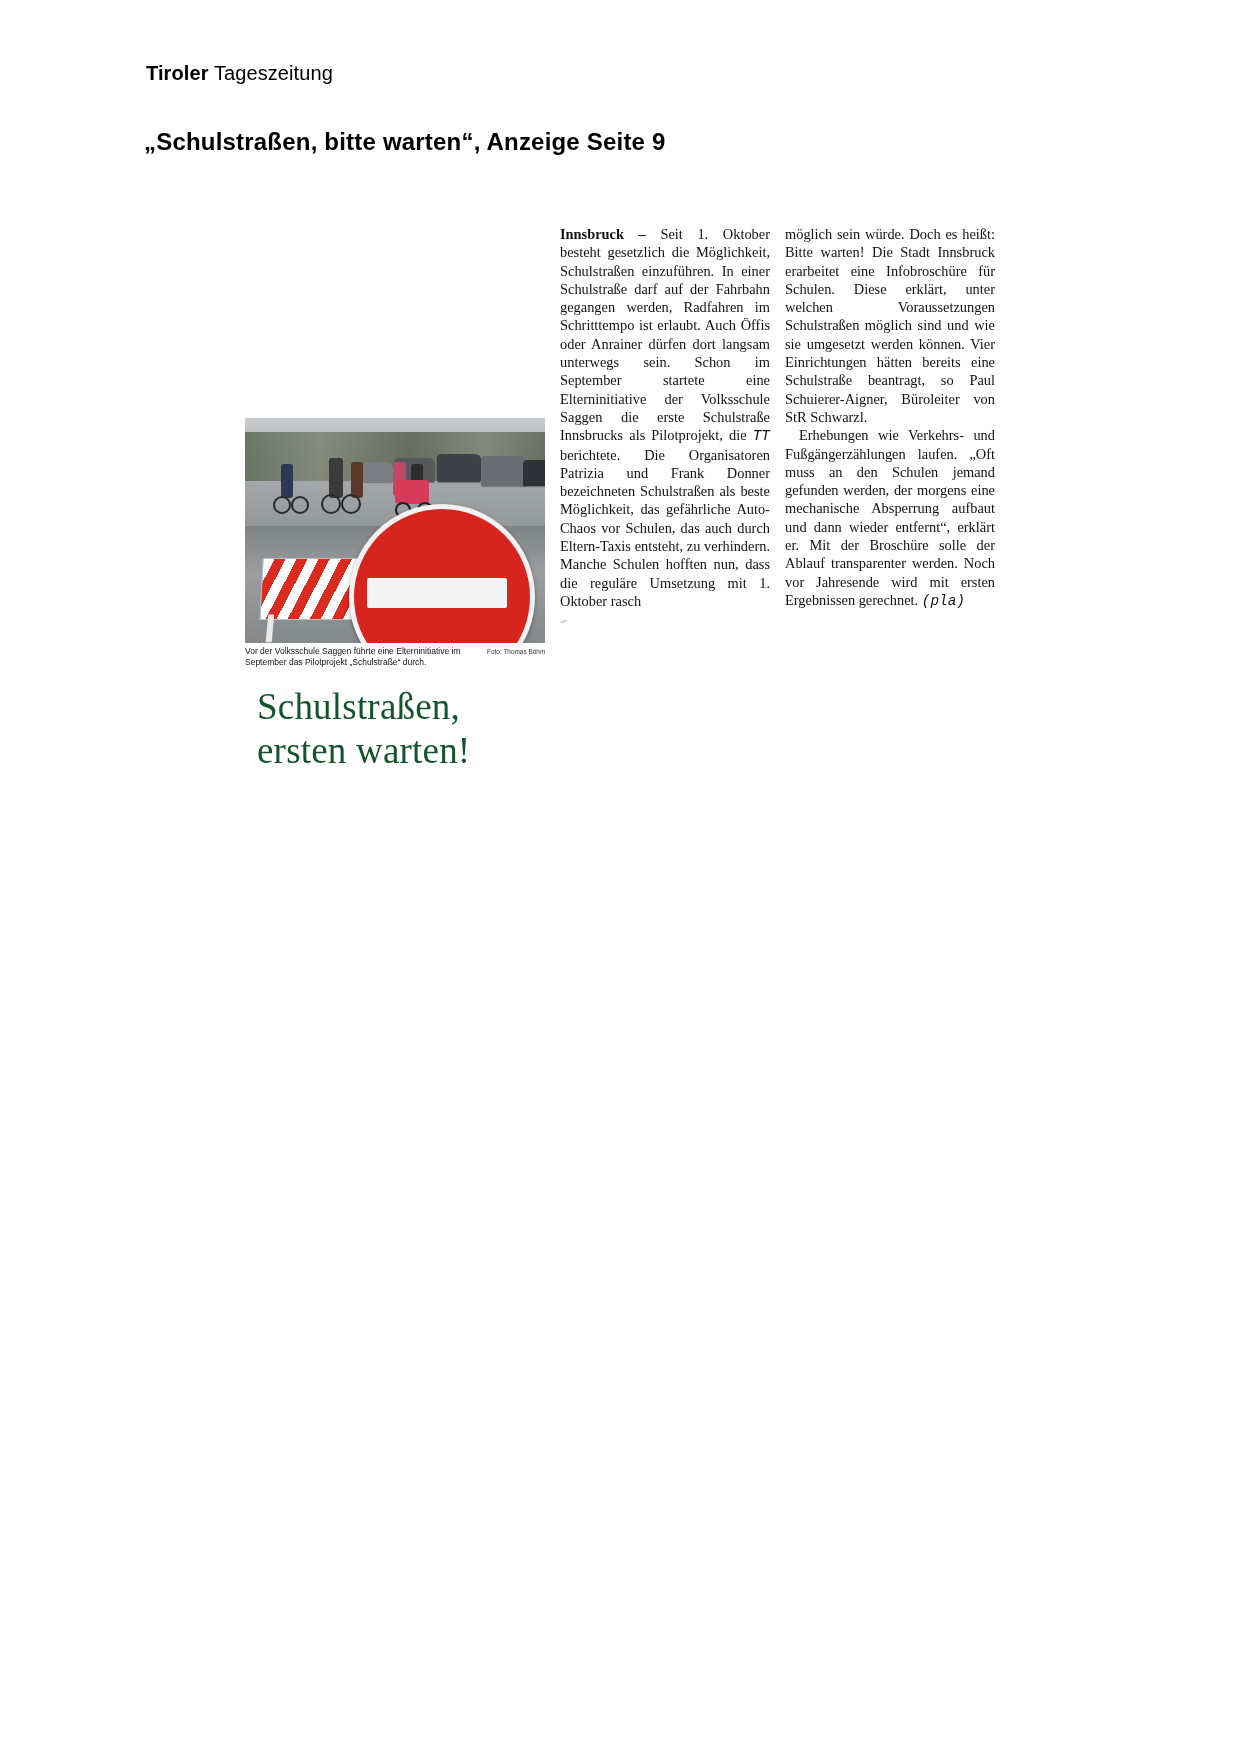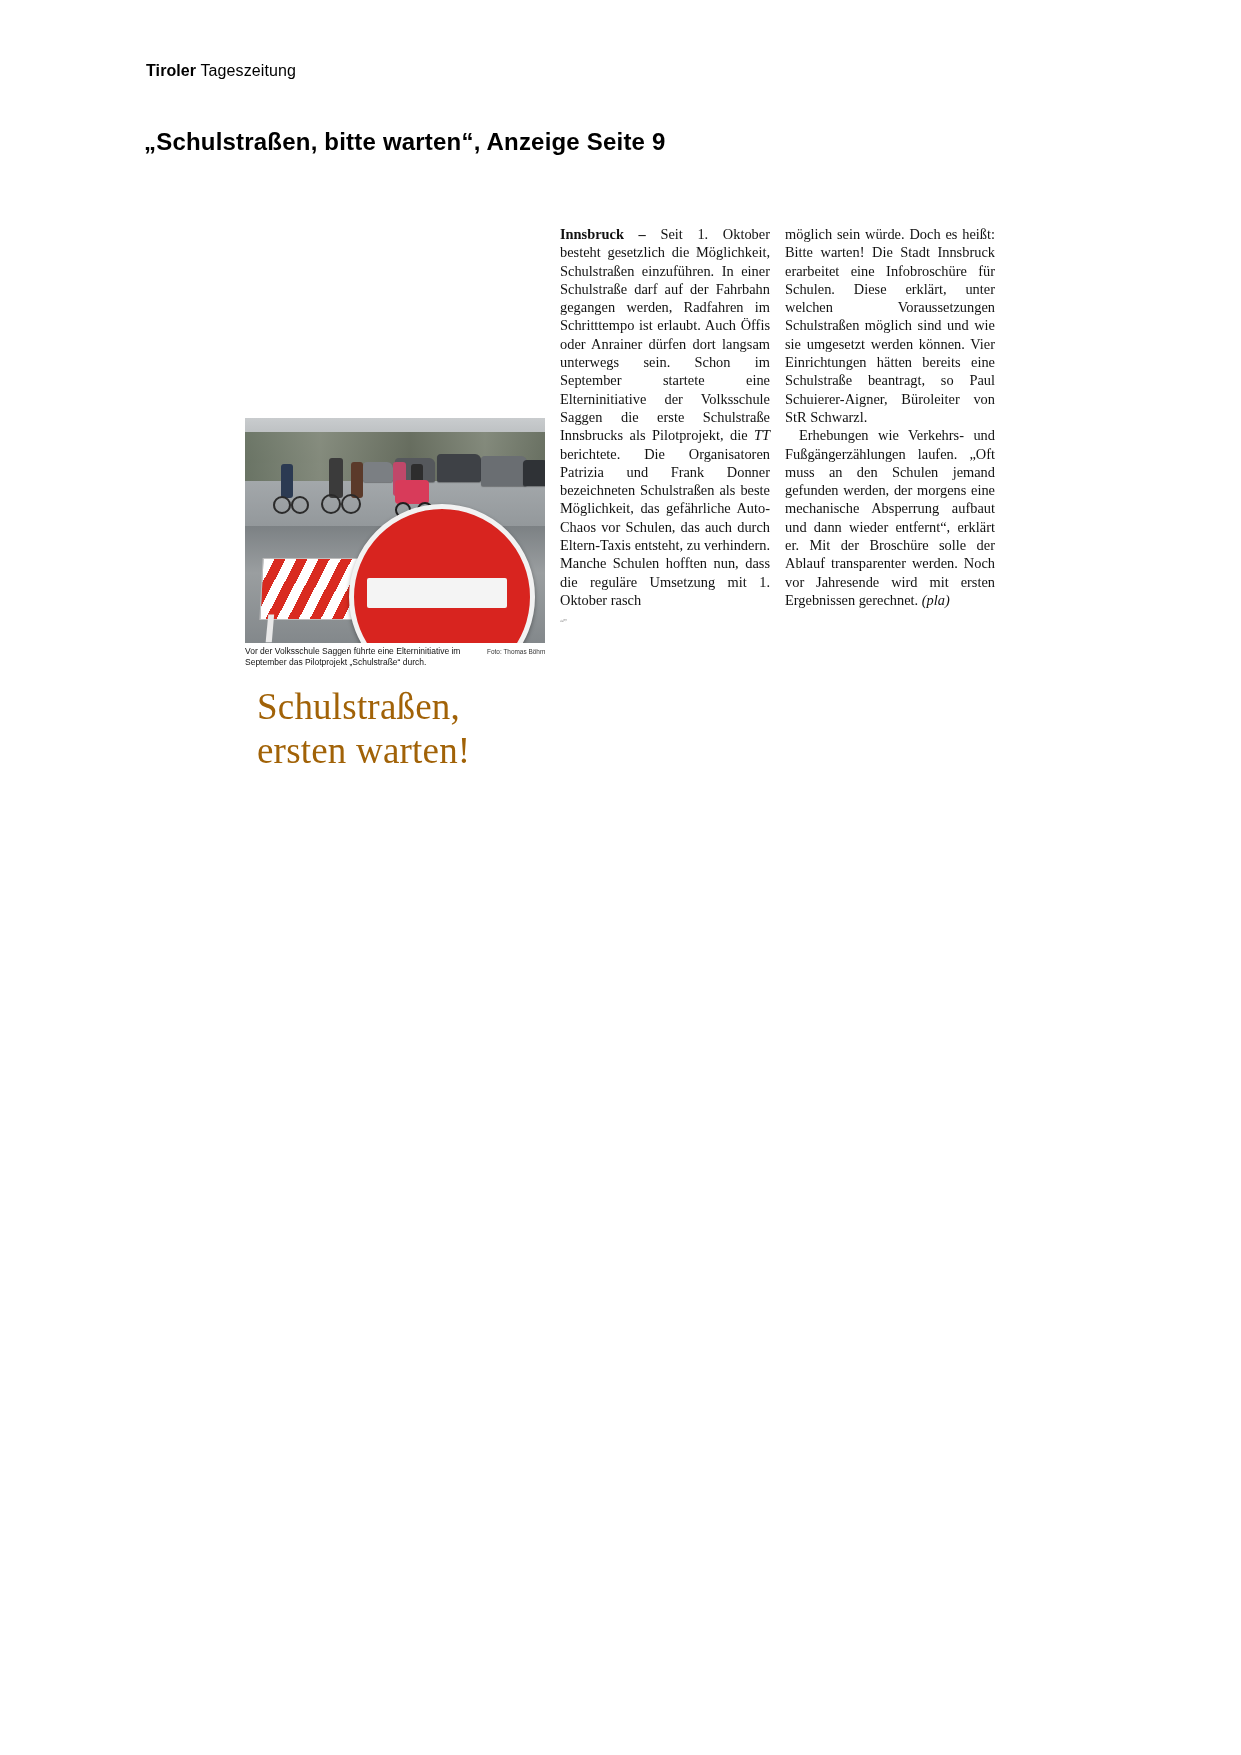--- a/index.html
+++ b/index.html
@@ -19,21 +19,21 @@
   .page {
     position: absolute;
     inset: 0;
   }
 
   
   .masthead {
     position: absolute;
     left: 146px;
     top: 62px;
-    font-size: 16px;
+    font-size: 20px;
     letter-spacing: 0.1px;
     white-space: nowrap;
   }
   .masthead .brand-bold {
     font-weight: bold;
   }
   .masthead .brand-light {
     font-weight: normal;
   }
 
@@ -195,21 +195,21 @@
 
   
   .clip-headline {
     position: absolute;
     left: 12px;
     top: 460px;
     width: 300px;
     font-family: "Liberation Serif", serif;
     font-size: 37px;
     line-height: 44px;
-    color: #a16207;
+    color: #14532d;
     letter-spacing: 0.2px;
   }
 
   
   .col {
     position: absolute;
     top: 0;
     width: 210px;
     font-family: "Liberation Serif", serif;
     font-size: 14.4px;
@@ -217,21 +217,21 @@
     text-align: justify;
     color: #111;
     hyphens: manual;
   }
   .col-1 { left: 315px; }
   .col-2 { left: 540px; }
 
   .col p { margin: 0; }
   .col p + p { text-indent: 14px; }
   .dateline { font-weight: bold; }
-  .ital { font-style: italic; }
+  .ital { font-style: italic; font-family: Liberation Mono, monospace; }
 
   .col-1 .tail-mark {
     display: block;
     margin-top: 4px;
     font-size: 9px;
     color: #999;
     letter-spacing: -1px;
   }
 
   

